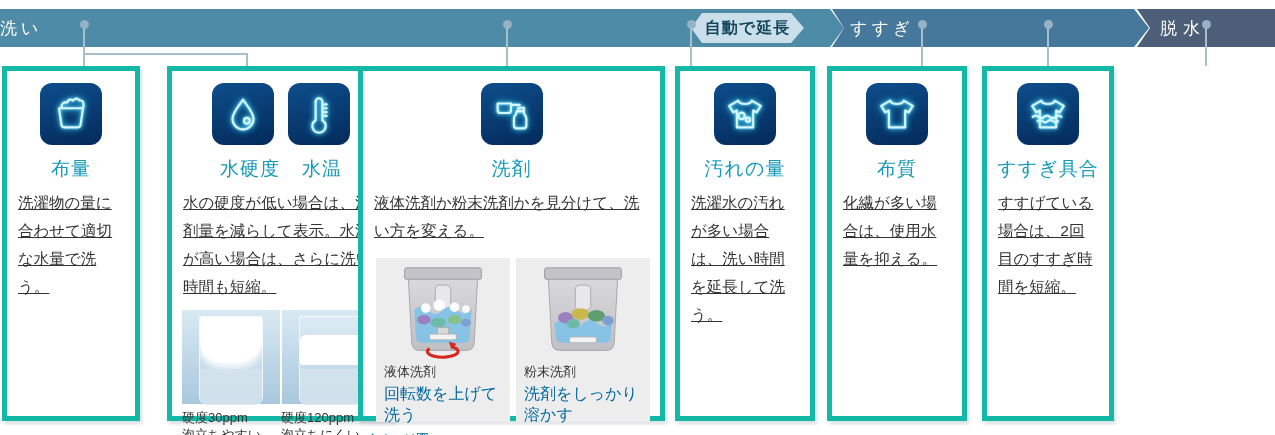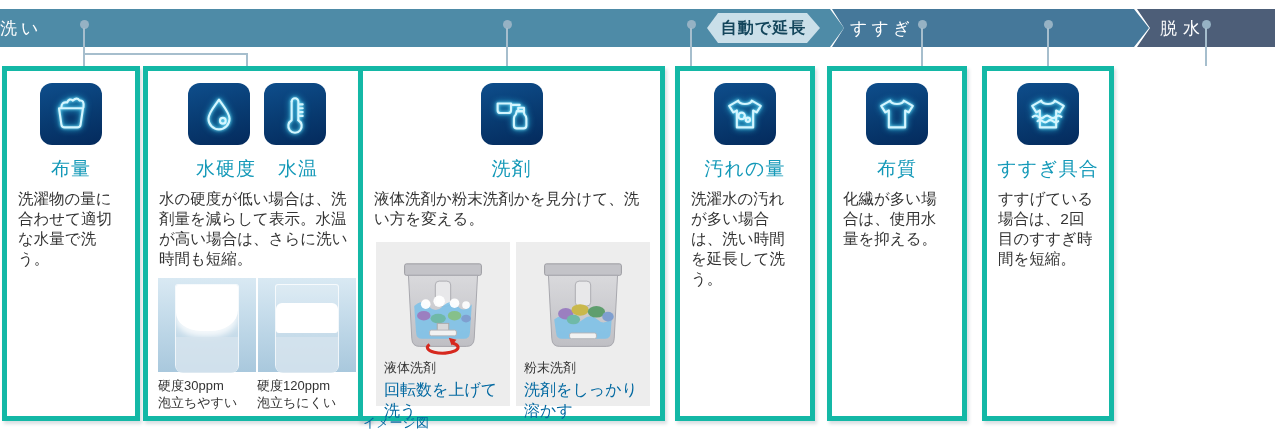--- a/index.html
+++ b/index.html
@@ -12,67 +12,67 @@
        font-size:17px;letter-spacing:4px;}
   .seg-wash{left:0;width:844px;background:#4E8BA7;
     clip-path:polygon(0 0,calc(100% - 14px) 0,100% 50%,calc(100% - 14px) 100%,0 100%);
     }
   .seg-rinse{left:832px;width:299px;background:#45789A;
     clip-path:polygon(0 0,calc(100% - 15px) 0,100% 50%,calc(100% - 15px) 100%,0 100%,12px 50%);
     padding-left:18px;}
   .seg-spin{left:1137px;width:138px;background:#4D5E78;
     clip-path:polygon(0 0,100% 0,100% 100%,0 100%,13px 50%);
     padding-left:23px;letter-spacing:6px;}
-  .badge{position:absolute;left:707px;top:13px;width:113px;height:30px;background:#CADFE9;
+  .badge{position:absolute;left:691px;top:13px;width:113px;height:30px;background:#CADFE9;
     clip-path:polygon(0 50%,11px 0,calc(100% - 13px) 0,100% 50%,calc(100% - 13px) 100%,11px 100%);
     display:flex;align-items:center;justify-content:center;
     color:#14465C;font-size:16px;font-weight:bold;letter-spacing:1px;}
   
   .dot{position:absolute;width:9px;height:9px;border-radius:50%;background:#96B2C4;top:20px;}
   .cline{position:absolute;background:#A6BECD;}
   .v{width:2px;}
   .h{height:2px;}
   
   .card{position:absolute;top:66px;height:355px;background:#fff;border:5px solid #14b8a6;
         box-sizing:border-box;box-shadow:2px 3px 3px rgba(110,130,145,.25);}
   .c1{left:2px;width:138px;}
-  .c2{left:143px;width:228px;}
+  .c2{left:167px;width:228px;}
   .c3{left:358px;width:307px;}
   .c4{left:675px;width:140px;}
   .c5{left:827px;width:140px;}
   .c6{left:982px;width:132px;}
   .c7{left:1137px;width:136px;}
   .icon-row{display:flex;justify-content:center;gap:14px;margin-top:12px;}
   .nicon{width:62px;height:62px;border-radius:12px;background:linear-gradient(165deg,#0E4E8C 0%,#083A70 55%,#042A5C 100%);
          display:flex;align-items:center;justify-content:center;}
   .nicon svg{filter:drop-shadow(0 0 1.5px #7FE7FF) drop-shadow(0 0 3px #28B7E0);}
   .nicon path,.nicon circle,.nicon line{fill:none;stroke:#D4F6FF;stroke-width:2.2;
          stroke-linecap:round;stroke-linejoin:round;}
   .title-row{display:flex;justify-content:center;gap:22px;margin-top:11px;}
   .card-title{color:#1499B8;font-size:19px;letter-spacing:1px;}
-  .card-body{margin:7px 11px 0 11px;color:#333;font-size:15.5px;line-height:20px;
-             text-align:left;word-break:break-all;}
+  .card-body{margin:7px 11px 0 11px;color:#333;font-size:15.5px;line-height:28px;
+             text-align:left;word-break:break-all;text-decoration:underline;}
   
   .beaker-photo{position:relative;margin:9px 10px 0 10px;height:94px;
     background:linear-gradient(to bottom,#D9E9F3 0%,#BBD5E6 60%,#A9C8DD 100%);display:flex;}
   .beaker-half{position:relative;flex:1;}
   .beaker-half + .beaker-half{border-left:2px solid #fff;}
   .beaker{position:absolute;left:50%;transform:translateX(-50%);top:6px;width:62px;height:88px;
     background:rgba(255,255,255,.18);border:1px solid rgba(255,255,255,.75);
     border-bottom:none;border-radius:3px 3px 8px 8px;overflow:hidden;}
   .foam{position:absolute;left:0;right:0;background:#fff;}
   .foam-big{top:0;height:46px;border-radius:0 0 45% 40%;
     box-shadow:0 6px 6px rgba(255,255,255,.8);}
   .foam-flat{top:18px;height:30px;border-radius:6px 6px 3px 3px;}
   .liquid{position:absolute;left:0;right:0;bottom:0;height:36px;background:rgba(214,228,237,.8);}
   .photo-captions{display:flex;margin:6px 10px 0 10px;}
   .photo-captions > div{flex:1;color:#333;font-size:13px;line-height:16.5px;}
   
   .panels{display:flex;gap:6px;margin:13px 13px 0 13px;}
-  .panel{flex:1;background:#EDEDED;padding:18px 8px 8px 8px;box-sizing:border-box;height:164px;}
+  .panel{flex:1;background:#EDEDED;padding:6px 8px 8px 8px;box-sizing:border-box;height:164px;}
   .panel svg{display:block;margin:0 auto;}
   .panel-label{color:#333;font-size:13px;margin-top:3px;}
   .panel-desc{color:#0369a1;font-size:16px;line-height:21px;margin-top:2px;}
   .figure-note{color:#0369a1;font-size:13px;margin:8px 22px 0 0;font-family:Liberation Serif, serif;}
 </style>
 </head>
 <body>
 
 <div id="canvas">
 

